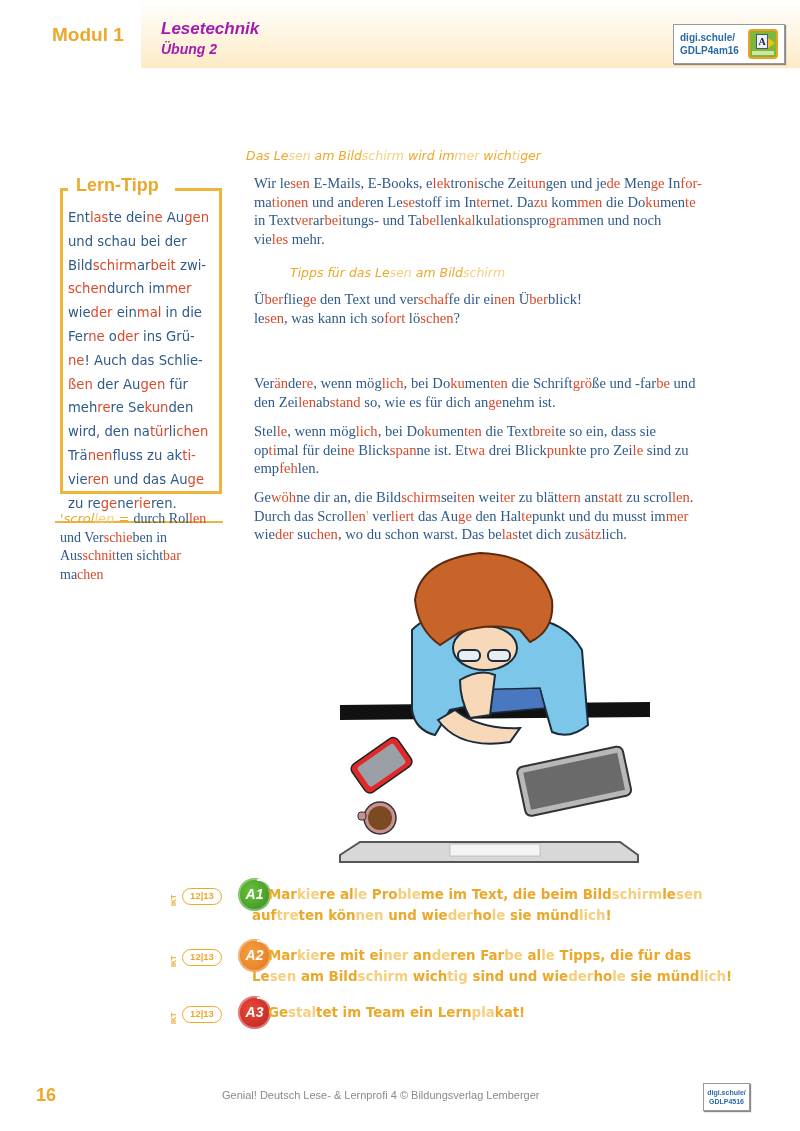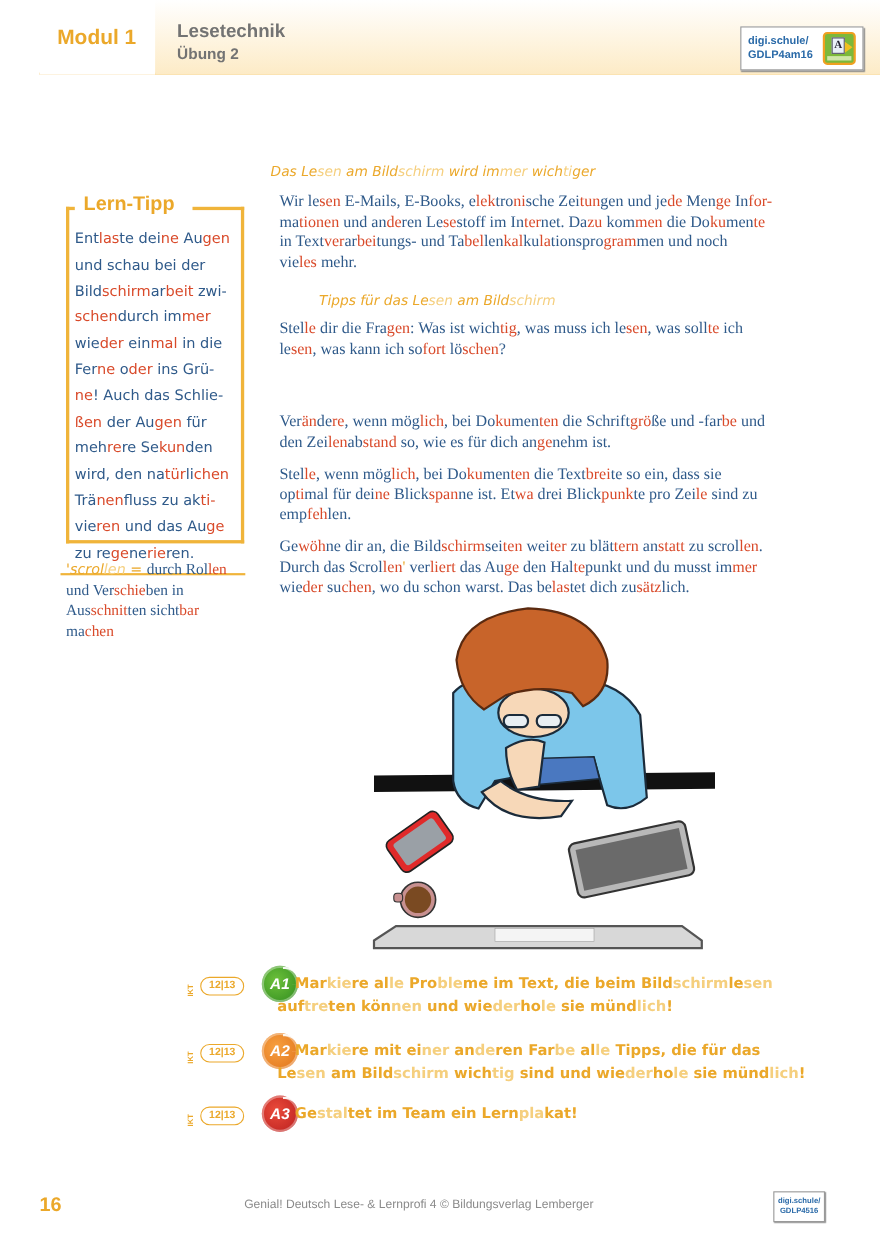--- a/index.html
+++ b/index.html
@@ -4,21 +4,21 @@
 <style>
   * { box-sizing: border-box; margin: 0; padding: 0; }
   html, body { width: 800px; height: 1131px; background: #ffffff; overflow: hidden; }
   body { position: relative; font-family: "Liberation Serif", serif; color: #2f5a8a; }
 
   .header { position: absolute; left: 0; top: 0; width: 800px; height: 68px; border-bottom: 2px solid #f0b43a; margin-left: 36px; }
   .header-left { position: absolute; left: 0; top: 0; width: 105px; height: 68px; background: #ffffff; }
   .header-band { position: absolute; left: 105px; top: 0; right: 0; height: 68px;
     background: linear-gradient(to bottom, #ffffff 0%, #fdebc6 100%); }
   .modul { position: absolute; left: 16px; top: 24px; font-family: "Liberation Sans", sans-serif; font-weight: bold; font-size: 19px; color: #eba82a; }
-  .topic { position: absolute; left: 125px; top: 18px; font-family: "Liberation Sans", sans-serif; font-weight: bold; font-size: 17px; color: #737373; line-height: 21px; }
+  .topic { position: absolute; left: 125px; top: 18px; font-family: "Liberation Sans", sans-serif; font-weight: bold; font-size: 17px; color: #a21caf; line-height: 21px; font-style: italic; }
   .topic .sub { font-size: 14px; }
   .digi-box { position: absolute; left: 637px; top: 24px; width: 112px; height: 40px; background: #fff; border: 1px solid #999; box-shadow: 1px 1px 1px #888; }
   .digi-text { position: absolute; left: 6px; top: 6px; font-family: "Liberation Sans", sans-serif; font-weight: bold; font-size: 10px; line-height: 13px; color: #2a6aa8; }
   .digi-logo { position: absolute; right: 6px; top: 4px; width: 30px; height: 30px; border-radius: 4px; background: #7cb83a; border: 2px solid #f0a020; }
   .digi-logo .card { position: absolute; left: 6px; top: 3px; width: 12px; height: 15px; background: #e8f0f8; border: 1px solid #556; font-size: 10px; font-weight: bold; color: #223; text-align: center; line-height: 13px; font-family: "Liberation Serif", serif; }
   .digi-logo .arrow { position: absolute; left: 18px; top: 7px; width: 0; height: 0; border-top: 5px solid transparent; border-bottom: 5px solid transparent; border-left: 7px solid #f0c020; }
   .digi-logo .strip { position: absolute; left: 2px; bottom: 2px; right: 2px; height: 4px; background: #cfe6a8; }
 
   .tipbox { position: absolute; left: 60px; top: 188px; width: 162px; height: 306px; border: 3px solid #f0b43a; border-top: none; }
   .tipbox-top-left { position: absolute; left: 60px; top: 188px; width: 8px; border-top: 3px solid #f0b43a; }
@@ -107,21 +107,21 @@
 <div class="h-italic" style="left:246px; top:148px;"><span class="y">Das Le</span><span class="yl">sen</span><span class="y"> am Bild</span><span class="yl">schirm</span><span class="y"> wird im</span><span class="yl">mer</span><span class="y"> wich</span><span class="yl">ti</span><span class="y">ger</span></div>
 <div class="para" style="top:174px;">
     <div><span>Wir le</span><span class="r">sen</span><span> E-Mails, E-Books, e</span><span class="r">lek</span><span>tro</span><span class="r">ni</span><span>sche Zei</span><span class="r">tun</span><span>gen und je</span><span class="r">de</span><span> Men</span><span class="r">ge</span><span> In</span><span class="r">for-</span></div>
     <div><span>ma</span><span class="r">tio</span><span class="r">nen</span><span> und an</span><span class="r">de</span><span>ren Le</span><span class="r">se</span><span>stoff im In</span><span class="r">ter</span><span>net. Da</span><span class="r">zu</span><span> kom</span><span class="r">men</span><span> die Do</span><span class="r">ku</span><span>men</span><span class="r">te</span></div>
     <div><span>in Text</span><span class="r">ver</span><span>ar</span><span class="r">bei</span><span>tungs- und Ta</span><span class="r">bel</span><span>len</span><span class="r">kal</span><span>ku</span><span class="r">la</span><span>tions</span><span>pro</span><span class="r">gram</span><span>men und noch</span></div>
     <div><span>vie</span><span class="r">les</span><span> mehr.</span></div>
   </div>
 
 <div class="h-italic" style="left:246px; top:265px;margin-left:44px;"><span class="y">Tipps für das Le</span><span class="yl">sen</span><span class="y"> am Bild</span><span class="yl">schirm</span></div>
 <div class="para" style="top:290px;">
-    <div><span>Stel</span><span class="r">le</span><span> dir die Fra</span><span class="r">gen</span><span>: Was ist wich</span><span class="r">tig</span><span>, was muss ich le</span><span class="r">sen</span><span>, was soll</span><span class="r">te</span><span> ich</span></div>
+    <div><span>Ü</span><span class="r">ber</span><span>flie</span><span class="r">ge</span><span> den Text und ver</span><span class="r">schaf</span><span>fe dir ei</span><span class="r">nen</span><span> Ü</span><span class="r">ber</span><span>blick!</span></div>
     <div><span>le</span><span class="r">sen</span><span>, was kann ich so</span><span class="r">fort</span><span> lö</span><span class="r">schen</span><span>?</span></div>
   </div>
 <div class="para" style="top:374px;">
     <div><span>Ver</span><span class="r">än</span><span>de</span><span class="r">re</span><span>, wenn mög</span><span class="r">lich</span><span>, bei Do</span><span class="r">ku</span><span>men</span><span class="r">ten</span><span> die Schrift</span><span class="r">grö</span><span>ße und -far</span><span class="r">be</span><span> und</span></div>
     <div><span>den Zei</span><span class="r">len</span><span>ab</span><span class="r">stand</span><span> so, wie es für dich an</span><span class="r">ge</span><span>nehm ist.</span></div>
   </div>
 <div class="para" style="top:422px;">
     <div><span>Stel</span><span class="r">le</span><span>, wenn mög</span><span class="r">lich</span><span>, bei Do</span><span class="r">ku</span><span>men</span><span class="r">ten</span><span> die Text</span><span class="r">brei</span><span>te so ein, dass sie</span></div>
     <div><span>op</span><span class="r">ti</span><span>mal für dei</span><span class="r">ne</span><span> Blick</span><span class="r">span</span><span>ne ist. Et</span><span class="r">wa</span><span> drei Blick</span><span class="r">punk</span><span>te pro Zei</span><span class="r">le</span><span> sind zu</span></div>
     <div><span>emp</span><span class="r">feh</span><span>len.</span></div>

